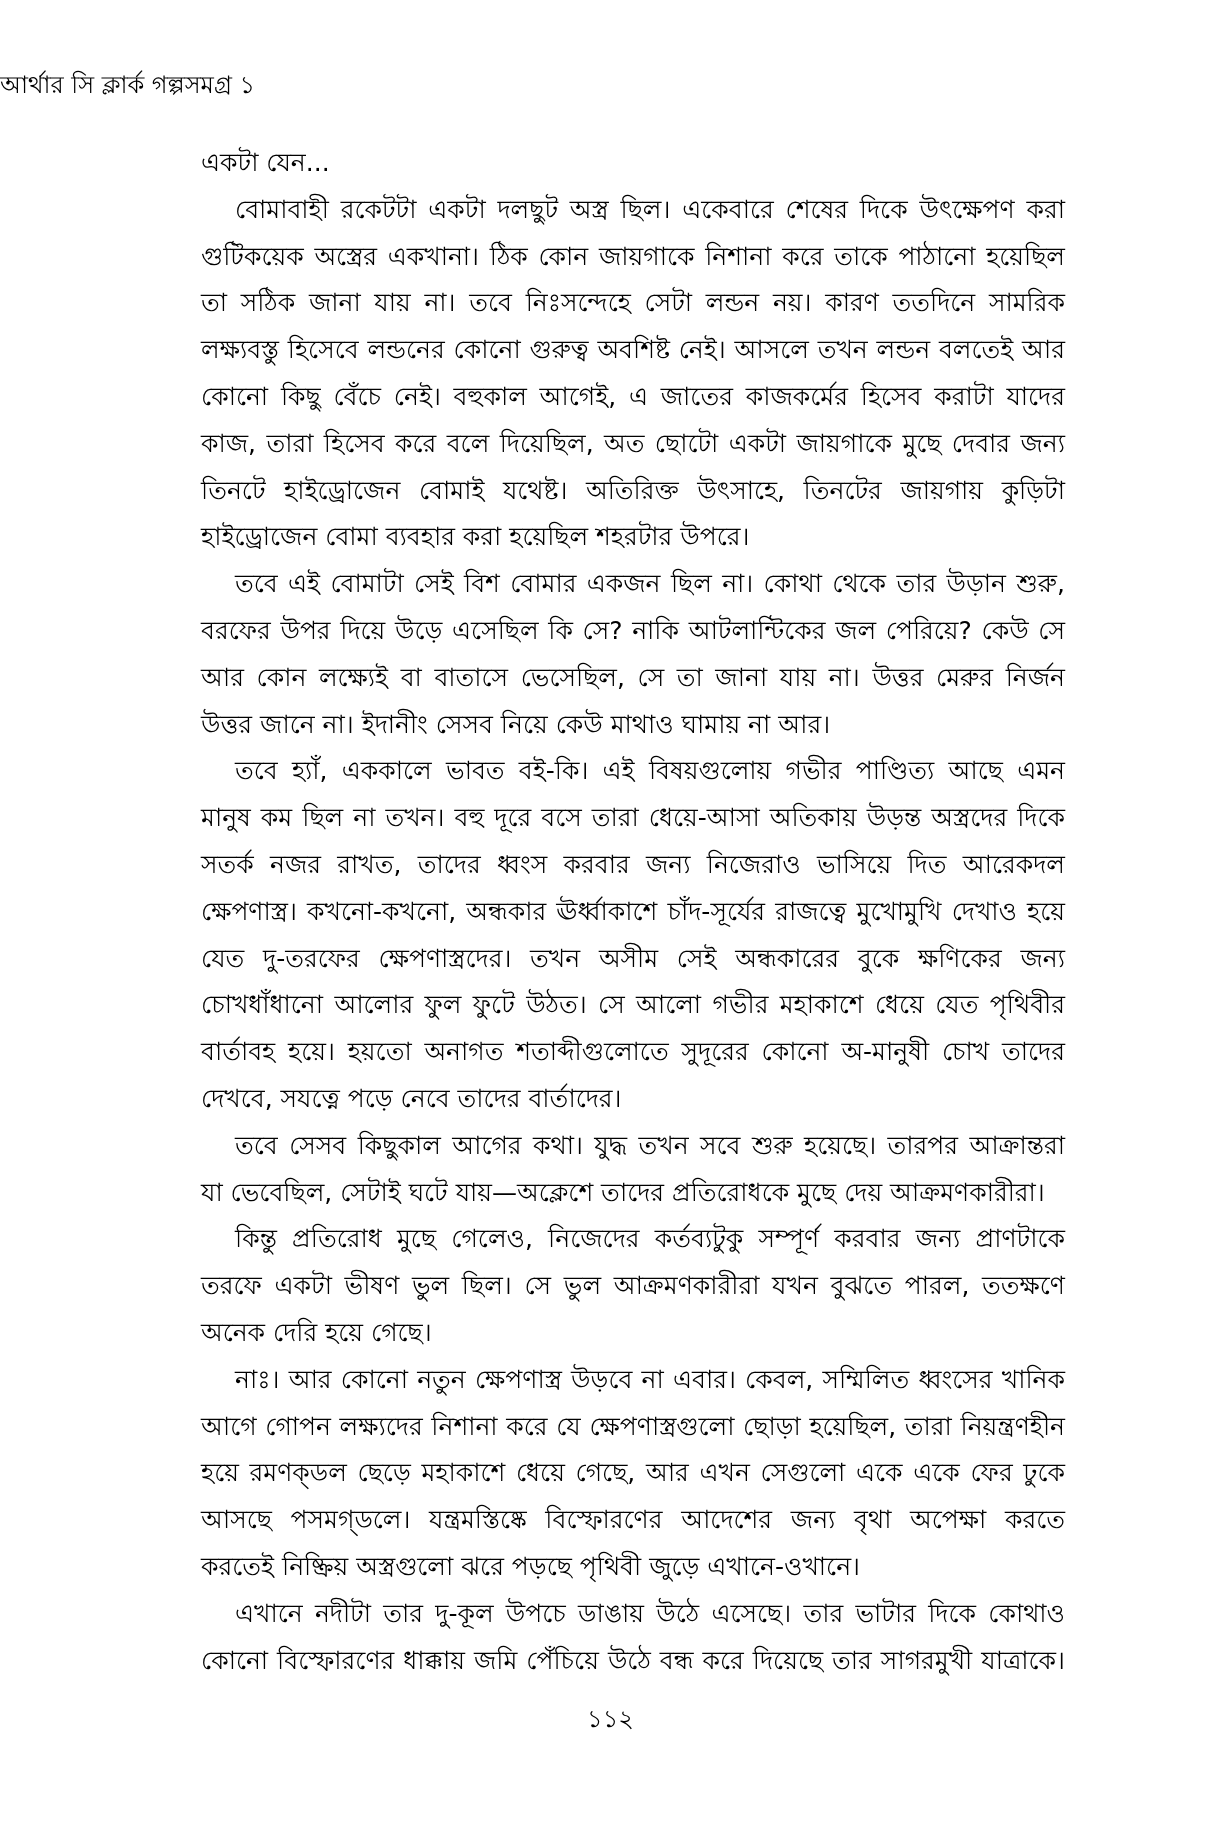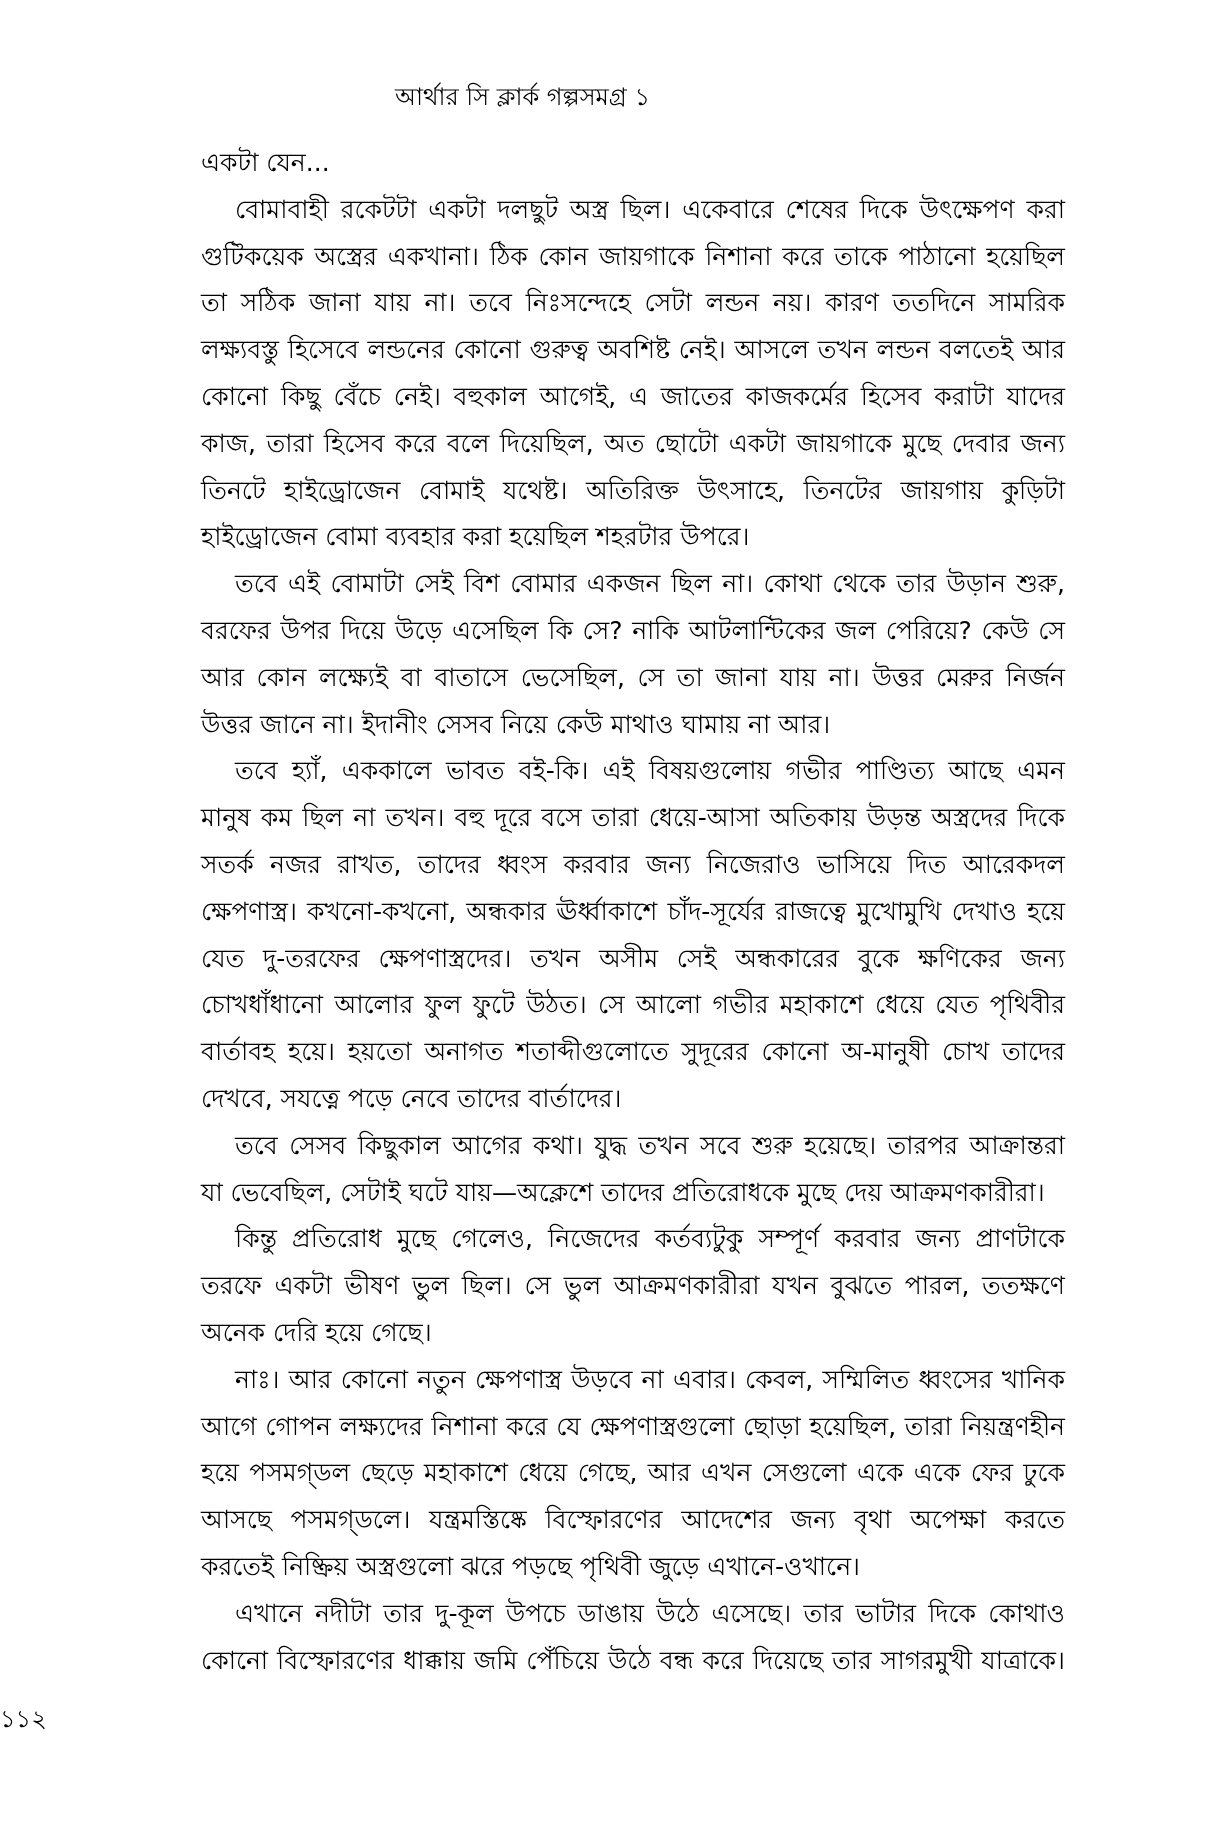--- a/index.html
+++ b/index.html
@@ -17,24 +17,23 @@
     }
     .page {
       position: absolute;
       left: 0;
       top: 0;
       width: 1221px;
       height: 1843px;
     }
     .running-header {
       position: absolute;
-      top: 82px;
+      top: 70px;
       left: 0;
       width: 1045px;
-      text-align: center;
       font-size: 24px;
       line-height: 30px;
     }
     .body-text {
       position: absolute;
       top: 140px;
       left: 153px;
       width: 912px;
     }
     .line {
@@ -51,21 +50,21 @@
       text-align-last: left;
     }
     .line.indent {
       padding-left: 34px;
     }
     .page-number {
       position: absolute;
       top: 1704px;
       left: 0;
       width: 1221px;
-      text-align: left;
+      text-align: center;
       font-size: 24px;
       line-height: 30px;
     }
   </style>
 </head>
 <body>
 
 <div class="page">
   <div class="running-header">আর্থার সি ক্লার্ক গল্পসমগ্র ১</div>
 
@@ -91,21 +90,21 @@
       <div class="line">চোখধাঁধানো আলোর ফুল ফুটে উঠত। সে আলো গভীর মহাকাশে ধেয়ে যেত পৃথিবীর</div>
       <div class="line">বার্তাবহ হয়ে। হয়তো অনাগত শতাব্দীগুলোতে সুদূরের কোনো অ-মানুষী চোখ তাদের</div>
       <div class="line last">দেখবে, সযত্নে পড়ে নেবে তাদের বার্তাদের।</div>
       <div class="line indent">তবে সেসব কিছুকাল আগের কথা। যুদ্ধ তখন সবে শুরু হয়েছে। তারপর আক্রান্তরা</div>
       <div class="line last">যা ভেবেছিল, সেটাই ঘটে যায়—অক্লেশে তাদের প্রতিরোধকে মুছে দেয় আক্রমণকারীরা।</div>
       <div class="line indent">কিন্তু প্রতিরোধ মুছে গেলেও, নিজেদের কর্তব্যটুকু সম্পূর্ণ করবার জন্য প্রাণটাকে</div>
       <div class="line">তরফে একটা ভীষণ ভুল ছিল। সে ভুল আক্রমণকারীরা যখন বুঝতে পারল, ততক্ষণে</div>
       <div class="line last">অনেক দেরি হয়ে গেছে।</div>
       <div class="line indent">নাঃ। আর কোনো নতুন ক্ষেপণাস্ত্র উড়বে না এবার। কেবল, সম্মিলিত ধ্বংসের খানিক</div>
       <div class="line">আগে গোপন লক্ষ্যদের নিশানা করে যে ক্ষেপণাস্ত্রগুলো ছোড়া হয়েছিল, তারা নিয়ন্ত্রণহীন</div>
-      <div class="line">হয়ে পসমগ্ডল ছেড়ে মহাকাশে ধেয়ে গেছে, আর এখন সেগুলো একে একে ফের ঢুকে</div>
+      <div class="line">হয়ে রমণক্ডল ছেড়ে মহাকাশে ধেয়ে গেছে, আর এখন সেগুলো একে একে ফের ঢুকে</div>
       <div class="line">আসছে পসমগ্ডলে। যন্ত্রমস্তিষ্কে বিস্ফোরণের আদেশের জন্য বৃথা অপেক্ষা করতে</div>
       <div class="line last">করতেই নিষ্ক্রিয় অস্ত্রগুলো ঝরে পড়ছে পৃথিবী জুড়ে এখানে-ওখানে।</div>
       <div class="line indent">এখানে নদীটা তার দু-কূল উপচে ডাঙায় উঠে এসেছে। তার ভাটার দিকে কোথাও</div>
       <div class="line">কোনো বিস্ফোরণের ধাক্কায় জমি পেঁচিয়ে উঠে বন্ধ করে দিয়েছে তার সাগরমুখী যাত্রাকে।</div>
     </div>
 
   <div class="page-number">১১২</div>
 </div>
 
 </body></html>

